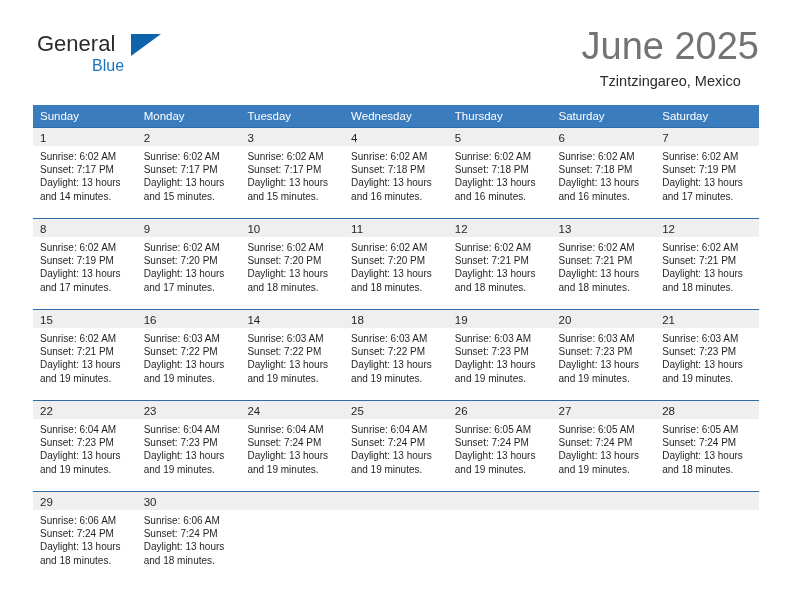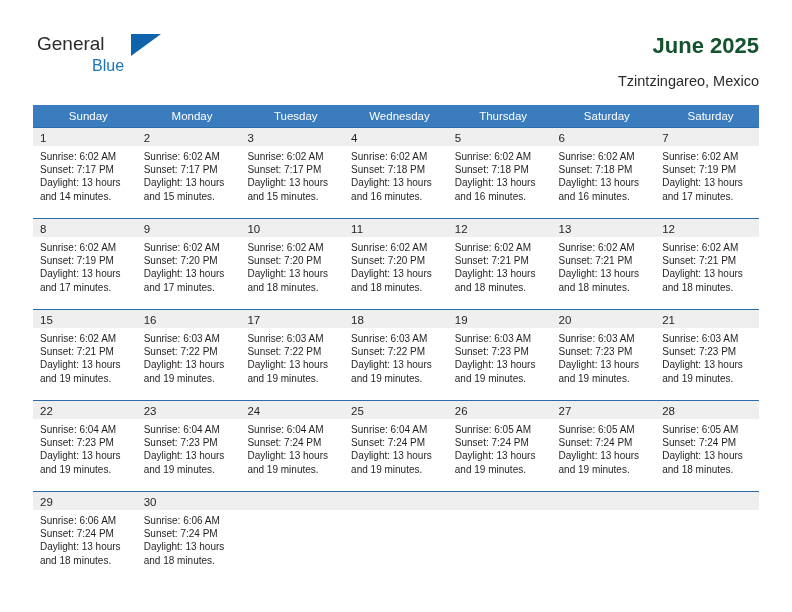--- a/index.html
+++ b/index.html
@@ -35,21 +35,21 @@
     position: absolute;
     left: 0;
     top: 2px;
     width: 230px;
     height: 62px;
   }
   .brand-general {
     position: absolute;
     left: 4px;
     top: 0px;
-    font-size: 19px;
+    font-size: 22px;
     letter-spacing: 0px;
     color: #2b2b2b;
     font-weight: 400;
     line-height: 28px;
   }
   .brand-blue {
     position: absolute;
     left: 59px;
     top: 22px;
     font-size: 16px;
@@ -67,23 +67,23 @@
     border-bottom: 22px solid transparent;
   }
 
   .title-block {
     position: absolute;
     right: 0;
     top: 0;
     text-align: right;
   }
   .cal-title {
-    font-size: 22px;
-    font-weight: 700;
-    color: #14532d;
+    font-size: 38px;
+    font-weight: 400;
+    color: #737373;
     line-height: 36px;
     white-space: nowrap;
   }
   .cal-subtitle {
     font-size: 14.5px;
     font-weight: 400;
     color: #2b2b2b;
     line-height: 20px;
     margin-top: 7px;
     white-space: nowrap;
@@ -98,21 +98,21 @@
     width: 726px;
     border-collapse: collapse;
     table-layout: fixed;
   }
 
   .calendar th {
     background: #3a7cbe;
     color: #ffffff;
     font-size: 11.5px;
     font-weight: 400;
-    text-align: center;
+    text-align: left;
     padding: 5px 0 5px 7px;
     height: 11px;
     border: none;
   }
 
   .calendar td {
     width: 103.71px;
     vertical-align: top;
     padding: 0;
     border: none;
@@ -369,21 +369,21 @@
               <div class="cell-body">
                 <div>Sunrise: 6:03 AM</div>
                 <div>Sunset: 7:22 PM</div>
                 <div class="dl1">Daylight: 13 hours</div>
                 <div class="dl2">and 19 minutes.</div>
               </div>
             </div>
           </td>
         <td>
             <div class="cell-inner">
-              <div class="daynum">17</div>
+              <div class="daynum">14</div>
               <div class="cell-body">
                 <div>Sunrise: 6:03 AM</div>
                 <div>Sunset: 7:22 PM</div>
                 <div class="dl1">Daylight: 13 hours</div>
                 <div class="dl2">and 19 minutes.</div>
               </div>
             </div>
           </td>
         <td>
             <div class="cell-inner">

